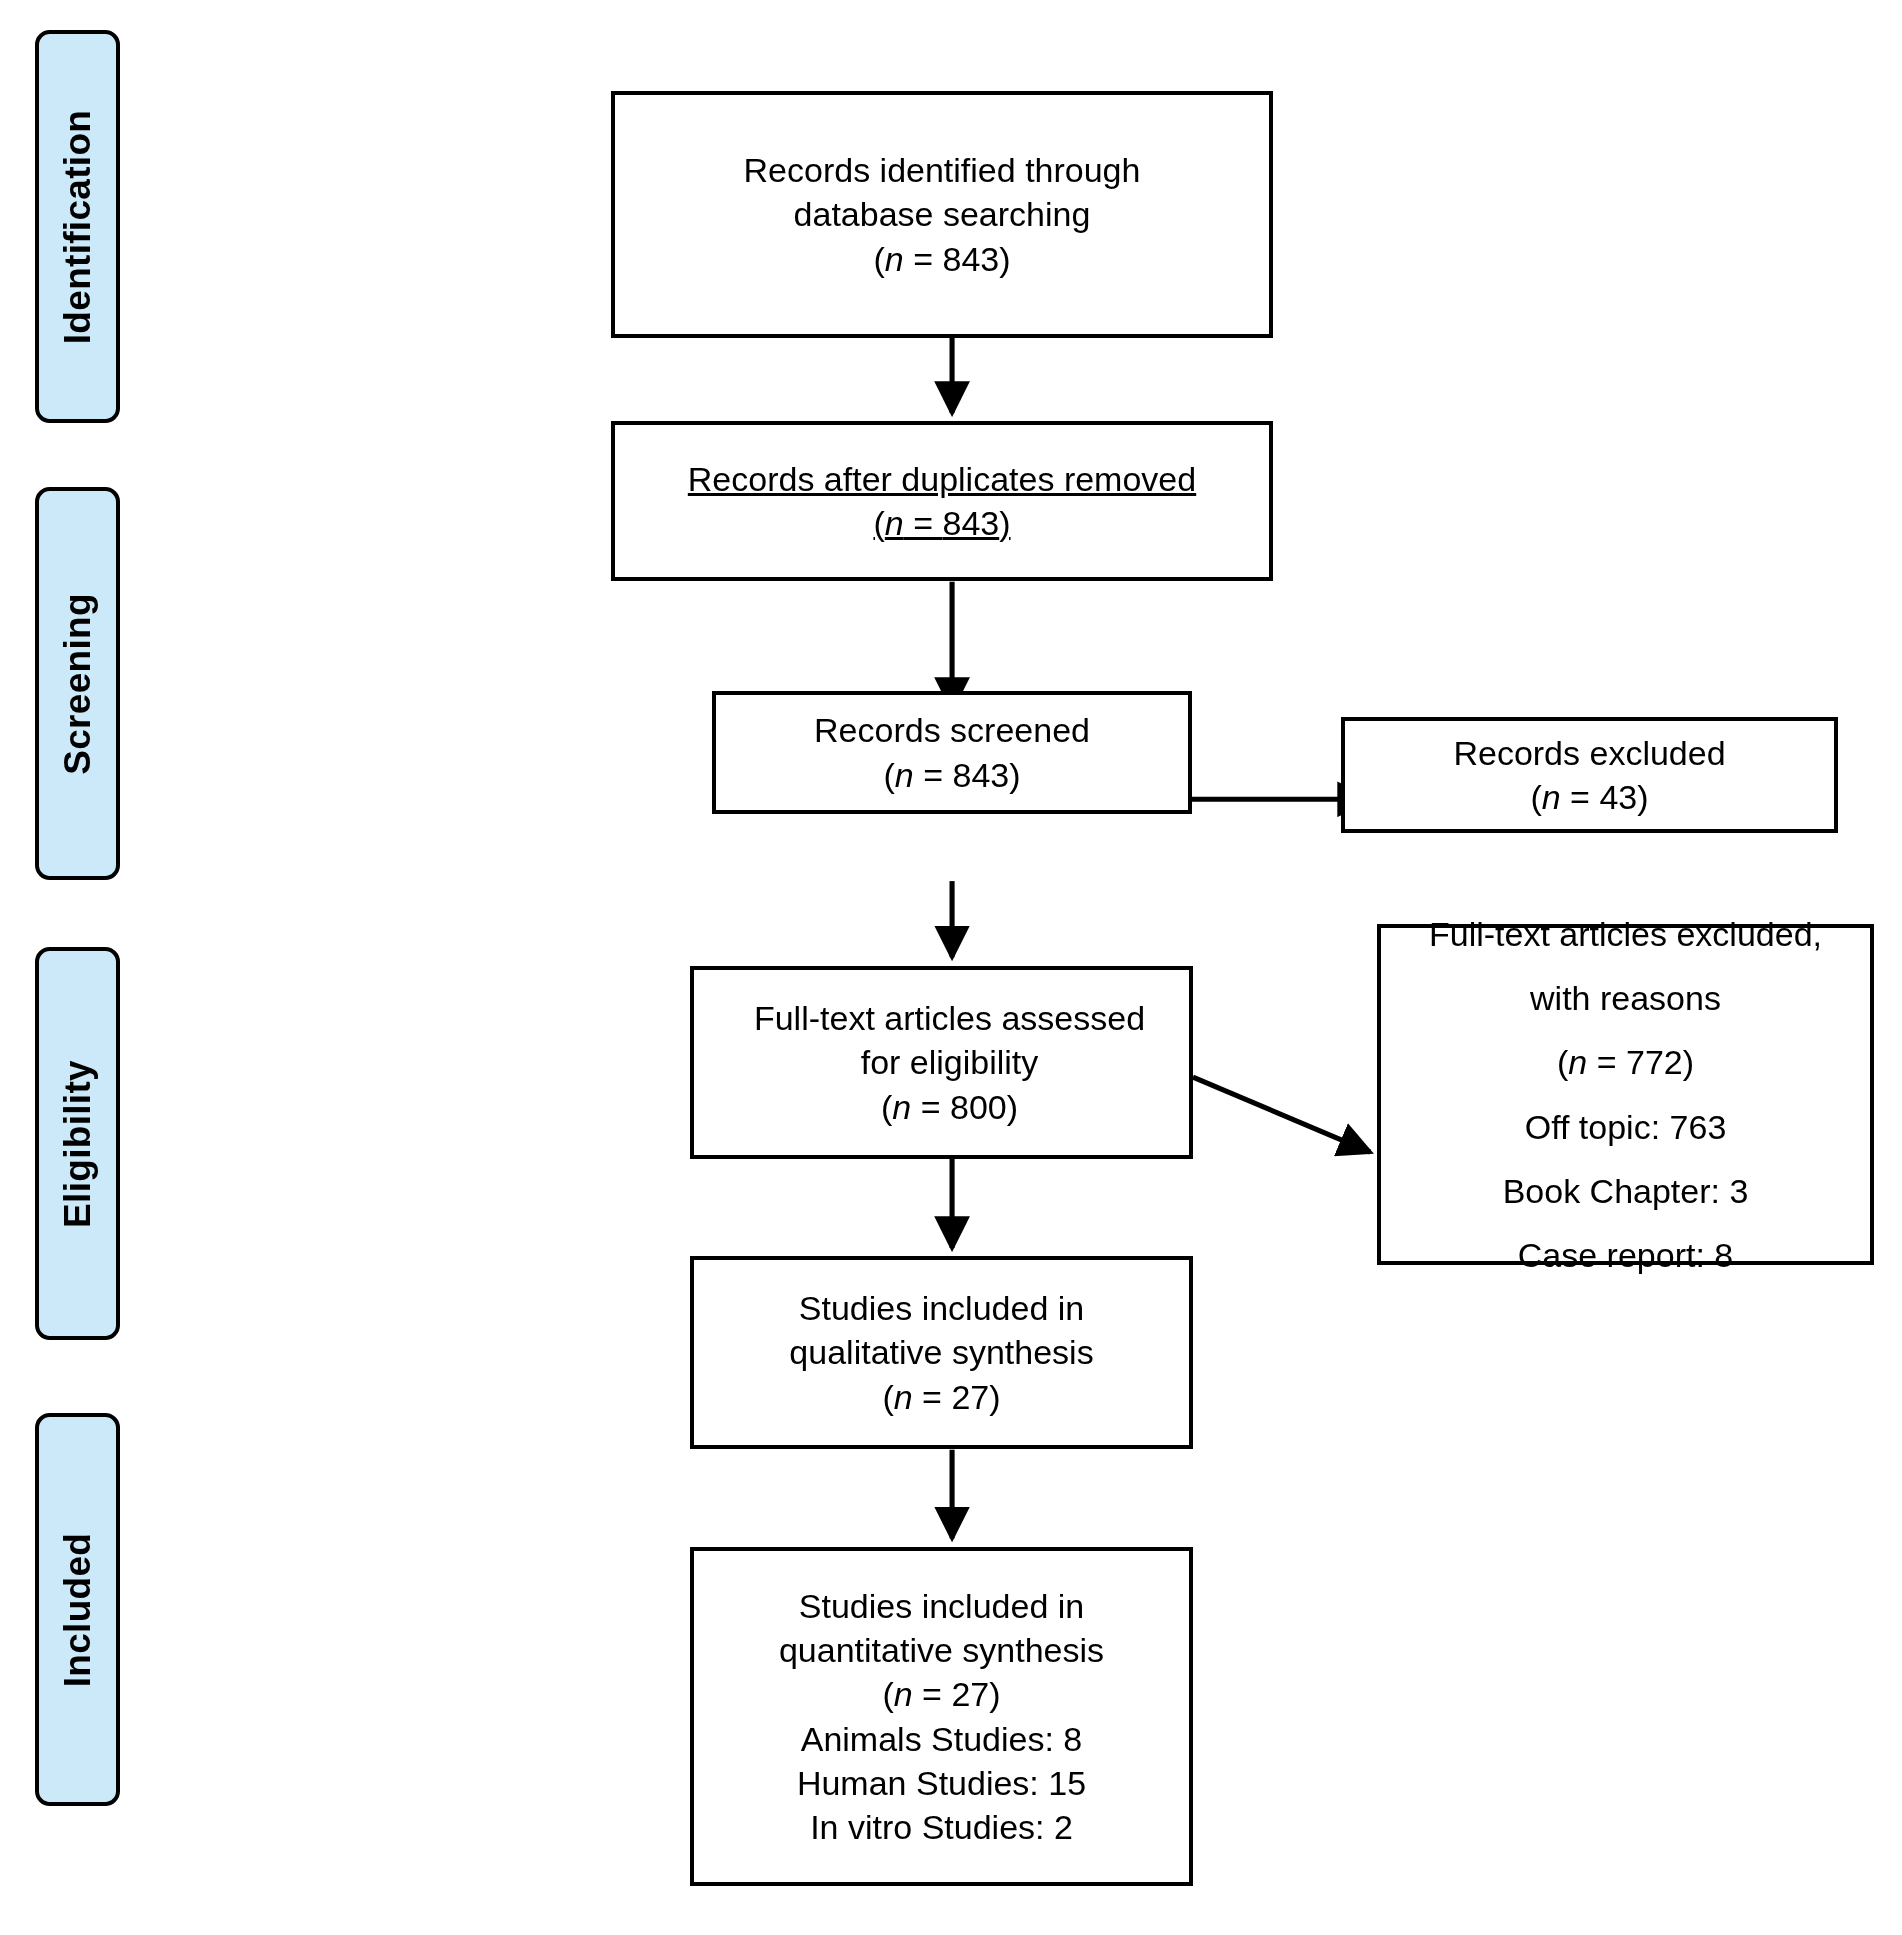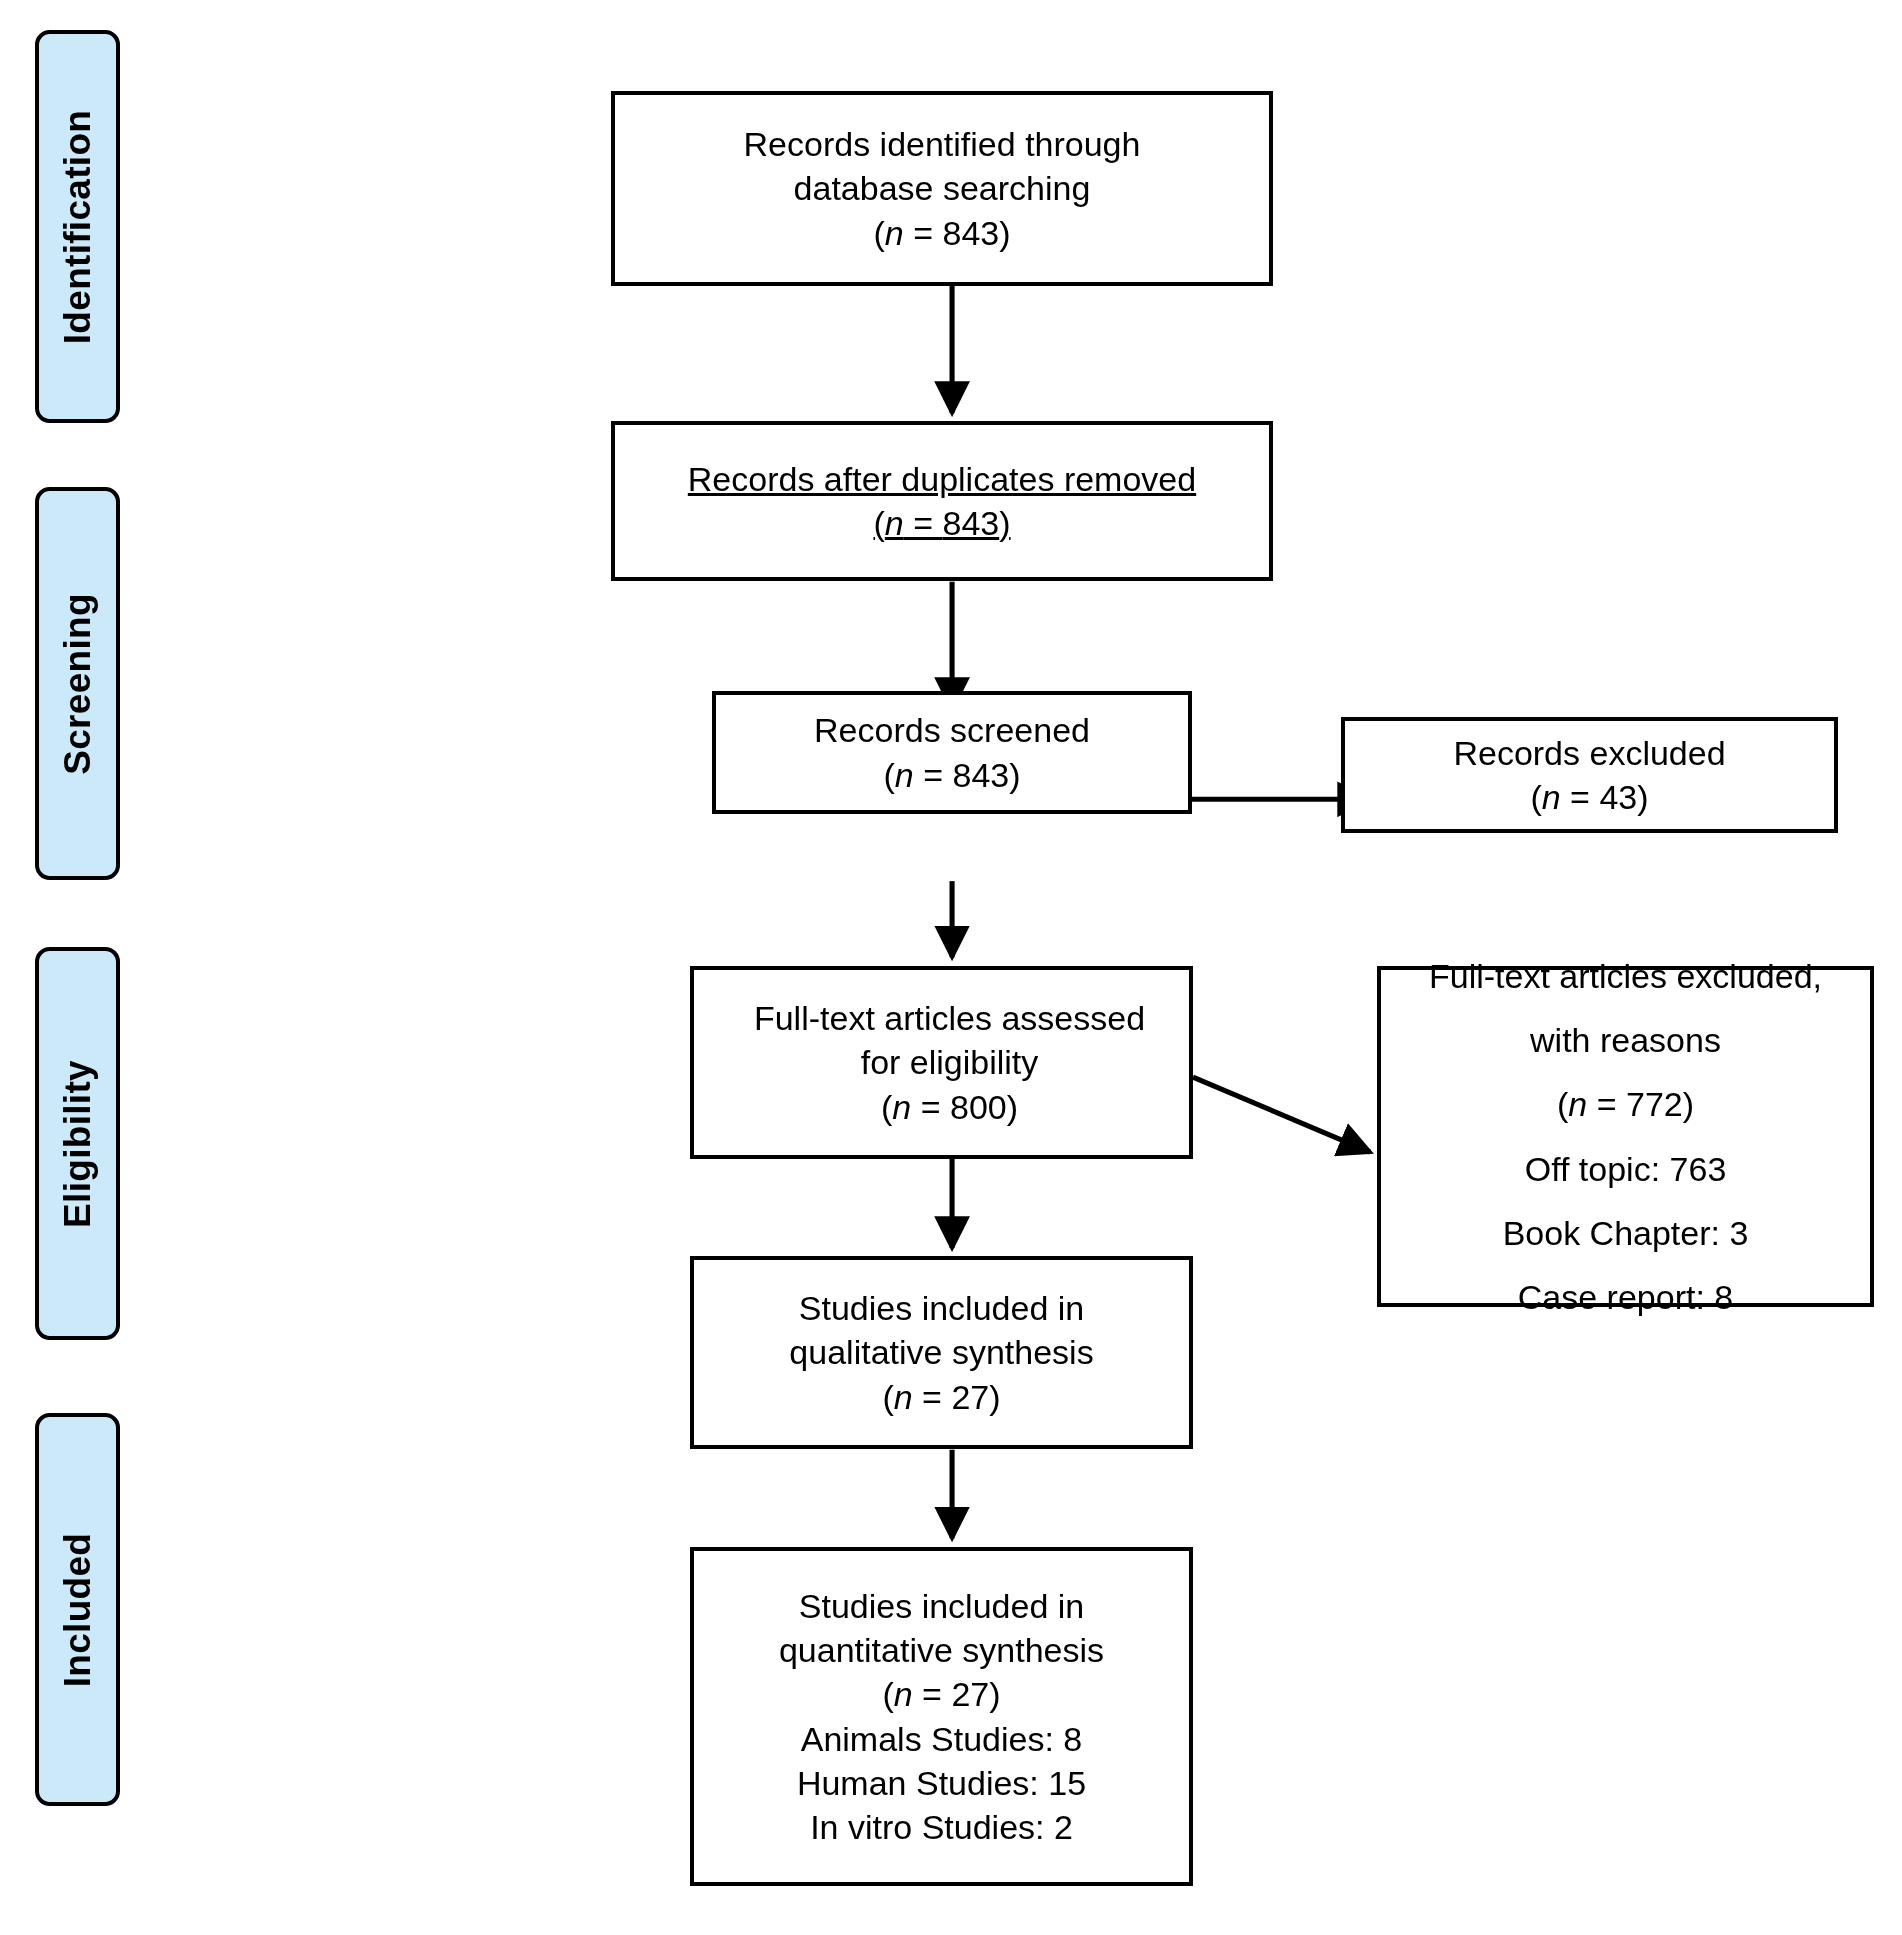--- a/index.html
+++ b/index.html
@@ -59,26 +59,26 @@
   }
   .flow-line {
     font-size: 34px;
     line-height: 1.30;
     white-space: nowrap;
   }
   .flow-line .ital {
     font-style: italic;
   }
 
-  #box-identified   { left: 611px; top: 91px;  width: 662px; height: 195px; }
+  #box-identified   { left: 611px; top: 91px;  width: 662px; height: 247px; }
   #box-duplicates   { left: 611px; top: 421px;  width: 662px; height: 160px; text-decoration: underline; }
   #box-screened     { left: 712px; top: 691px; width: 480px;  height: 123px; }
   #box-rec-excluded { left: 1341px; top: 717px; width: 497px;  height: 116px; }
   #box-fulltext     { left: 690px; top: 966px; width: 503px;  height: 193px; padding-left: 16px; }
-  #box-ft-excluded  { left: 1377px; top: 966px; width: 497px;  height: 341px; gap: 20px; }
+  #box-ft-excluded  { left: 1377px; top: 924px; width: 497px;  height: 341px; gap: 20px; }
   #box-qualitative  { left: 690px; top: 1256px; width: 503px;  height: 193px; }
   #box-quantitative { left: 690px; top: 1547px; width: 503px;  height: 339px; }
 
   
   .connector {
     position: absolute;
     left: 0;
     top: 0;
     width: 1903px;
     height: 1936px;

